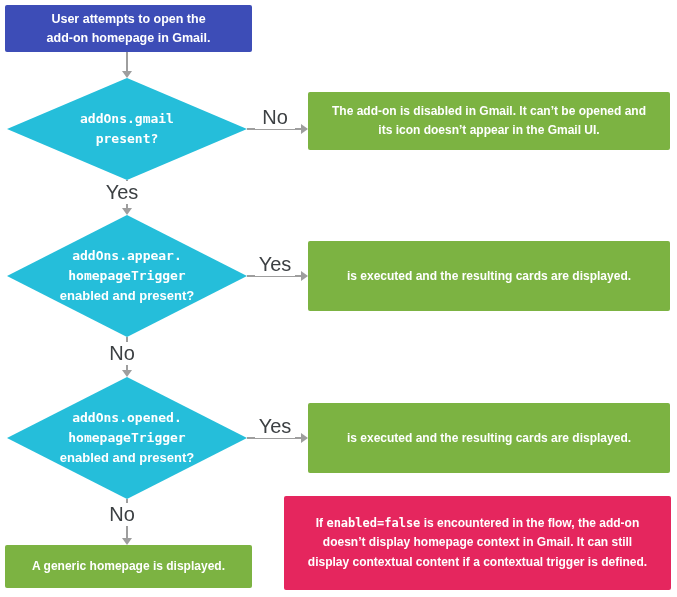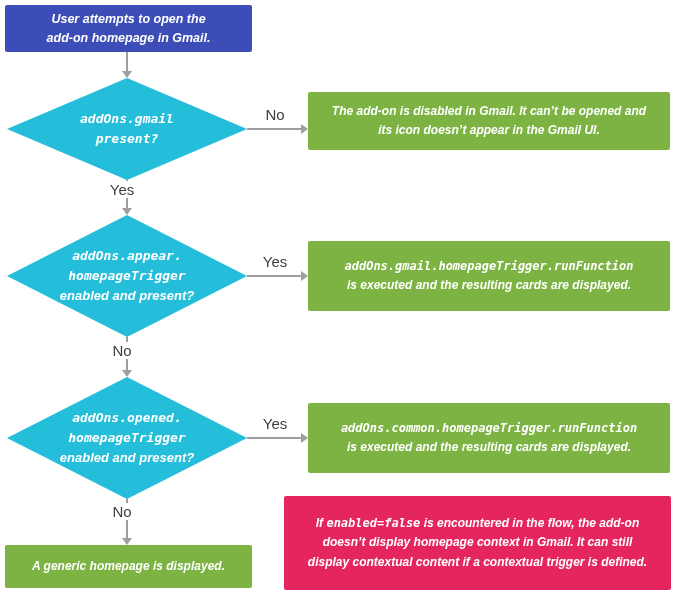--- a/index.html
+++ b/index.html
@@ -13,21 +13,20 @@
   }
   .node {
     position: absolute;
     display: flex;
     flex-direction: column;
     align-items: center;
     justify-content: center;
     text-align: center;
     color: var(--node-text, #fff);
     font-weight: bold;
-    font-style: italic;
   }
   .start {
     background: var(--start-bg);
     border-radius: 2px;
     font-size: 12.5px;
     line-height: 1.5;
     white-space: pre-line;
   }
   .decision {
     background: var(--decision-bg);
@@ -62,21 +61,21 @@
   .hline { position: absolute; height: 2px; background: var(--arrow); }
   .hline::after {
     content: ""; position: absolute; right: -7px; top: -4px;
     width: 0; height: 0;
     border-top: 5px solid transparent; border-bottom: 5px solid transparent;
     border-left: 7px solid var(--arrow);
   }
   .edge-label {
     position: absolute;
     z-index: 1;
-    font-size: 15px;
+    font-size: 20px;
     color: var(--edge-label);
     text-align: center;
     background: #ffffff;
     padding: 0 2px;
   }
 </style>
 </head>
 <body>
 
 <div class="canvas">
@@ -107,38 +106,36 @@
   <div class="node decision" style="left:7px;top:215px;width:240px;height:122px">
     <span class="code block">addOns.appear.
 homepageTrigger</span>
     <span class="block">enabled and present?</span>
   </div>
 
   <div class="hline" style="left:247px;top:275px;width:54px"></div>
   <div class="edge-label" style="left:255px;top:253px;width:40px">Yes</div>
 
   <div class="node result" style="left:308px;top:241px;width:362px;height:70px">
-    <span class="code block">addOns.gmail.homepageTrigger.runFunction</span>
     <span class="block">is executed and the resulting cards are displayed.</span>
   </div>
 
   <div class="vline" style="left:126px;top:337px;height:33px"></div>
   <div class="edge-label" style="left:102px;top:342px;width:40px">No</div>
 
   <div class="node decision" style="left:7px;top:377px;width:240px;height:122px">
     <span class="code block">addOns.opened.
 homepageTrigger</span>
     <span class="block">enabled and present?</span>
   </div>
 
   <div class="hline" style="left:247px;top:437px;width:54px"></div>
   <div class="edge-label" style="left:255px;top:415px;width:40px">Yes</div>
 
   <div class="node result" style="left:308px;top:403px;width:362px;height:70px">
-    <span class="code block">addOns.common.homepageTrigger.runFunction</span>
     <span class="block">is executed and the resulting cards are displayed.</span>
   </div>
 
   <div class="vline" style="left:126px;top:499px;height:39px"></div>
   <div class="edge-label" style="left:102px;top:503px;width:40px">No</div>
 
   <div class="node note" style="left:284px;top:496px;width:387px;height:94px"><span><span>If </span><span class="code">enabled=false</span><span> is encountered in the flow, the add-on
 doesn’t display homepage context in Gmail. It can still
 display contextual content if a contextual trigger is defined.</span></span></div>
 

